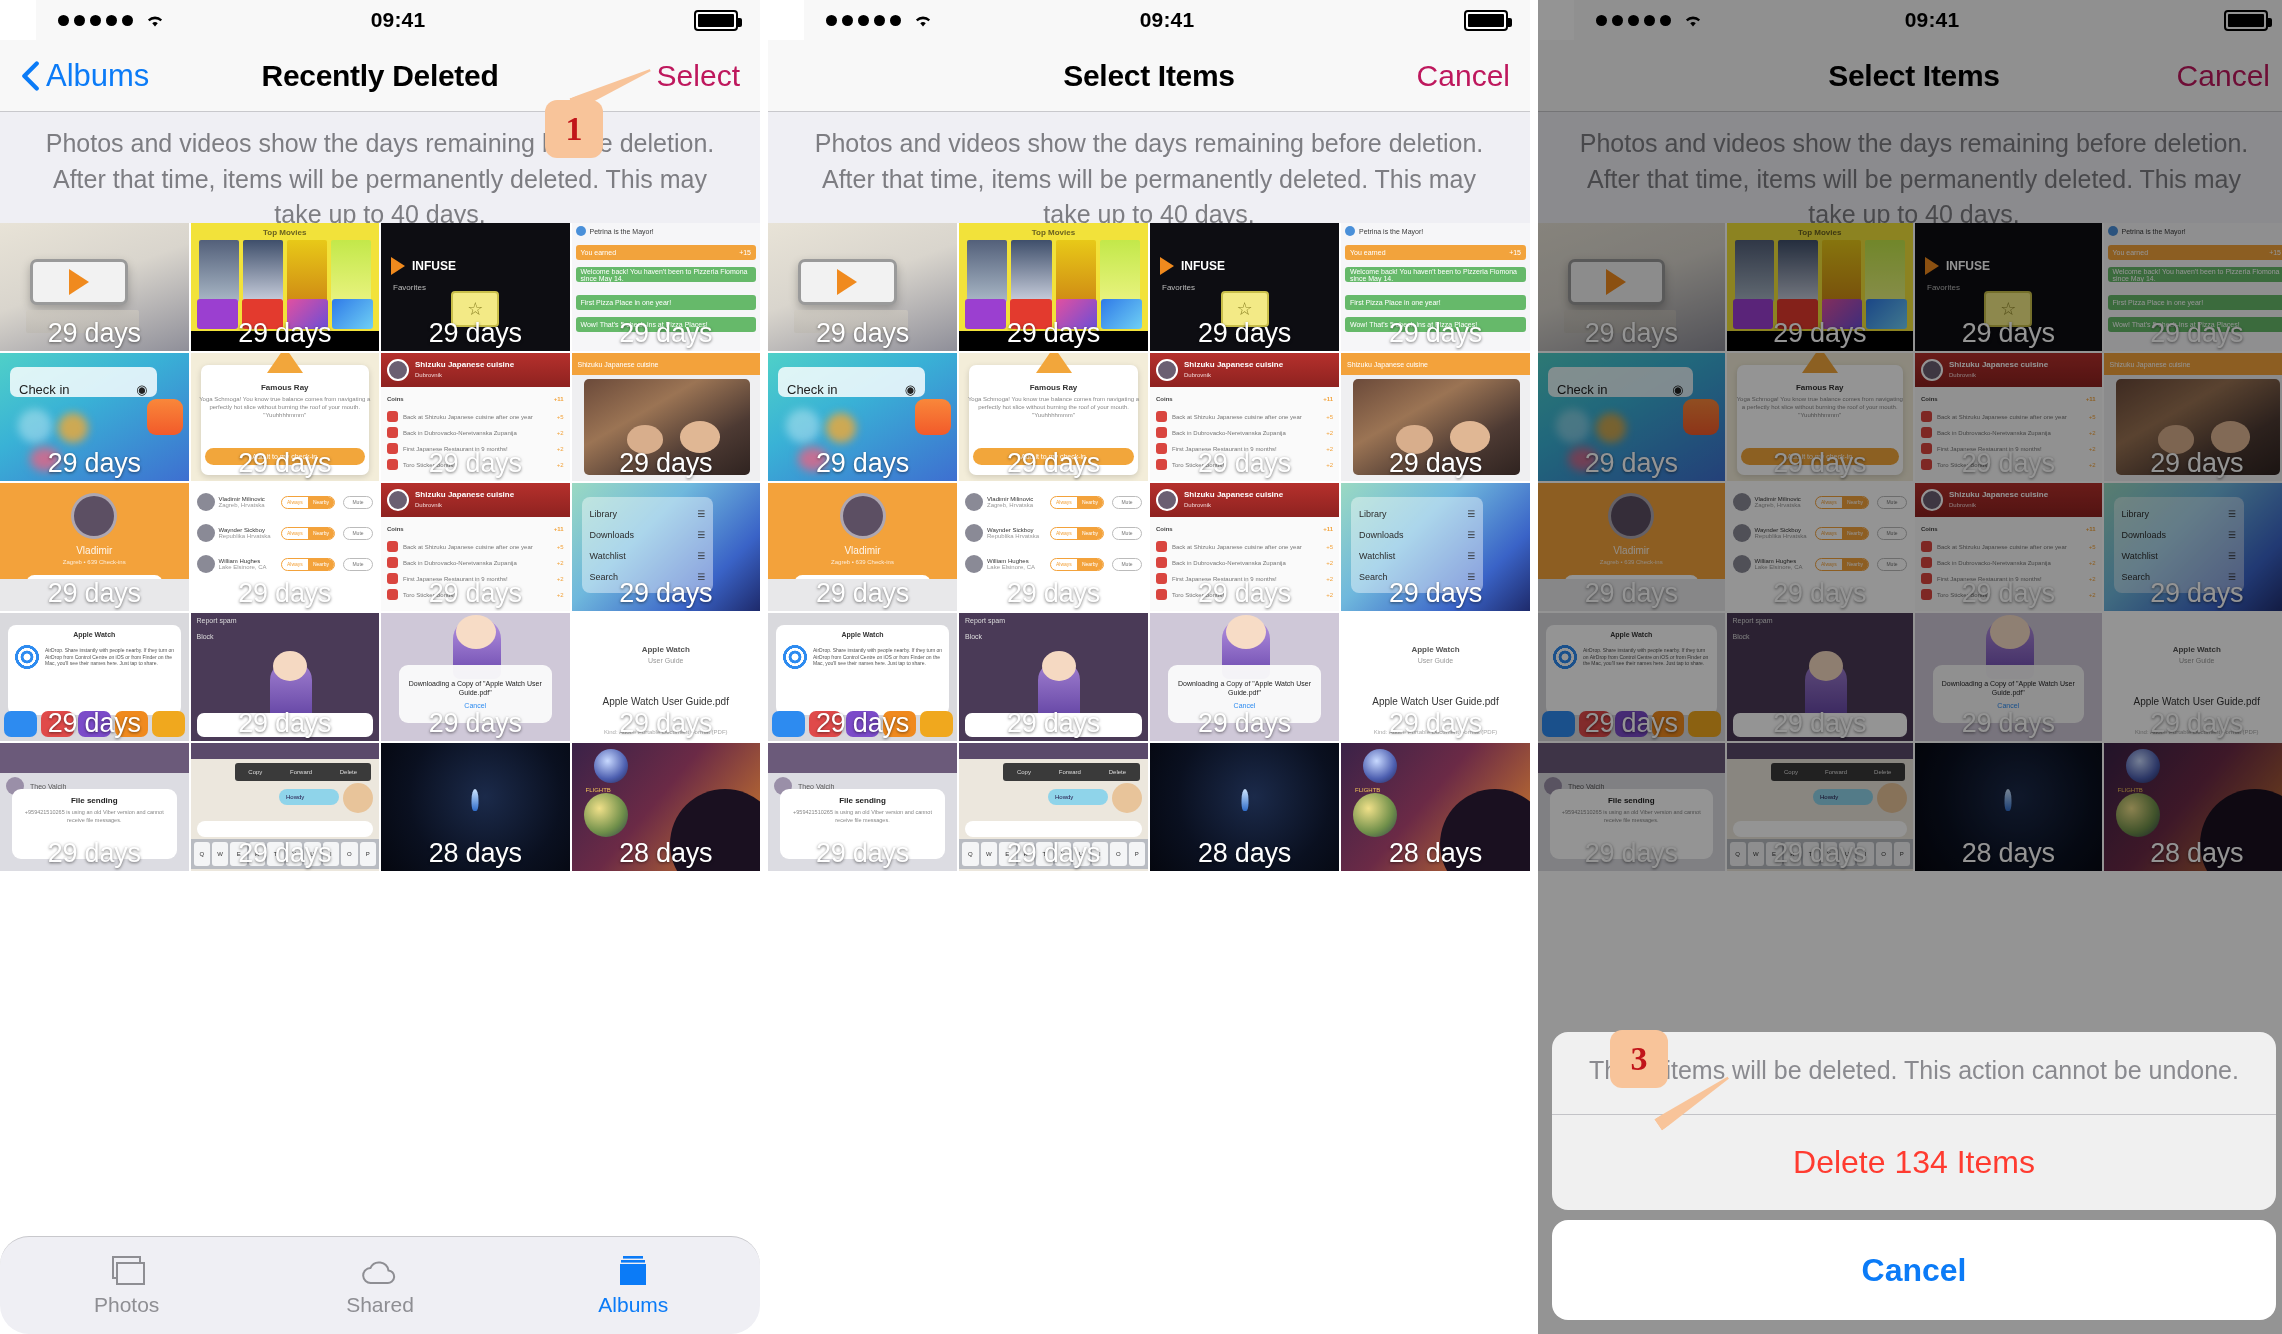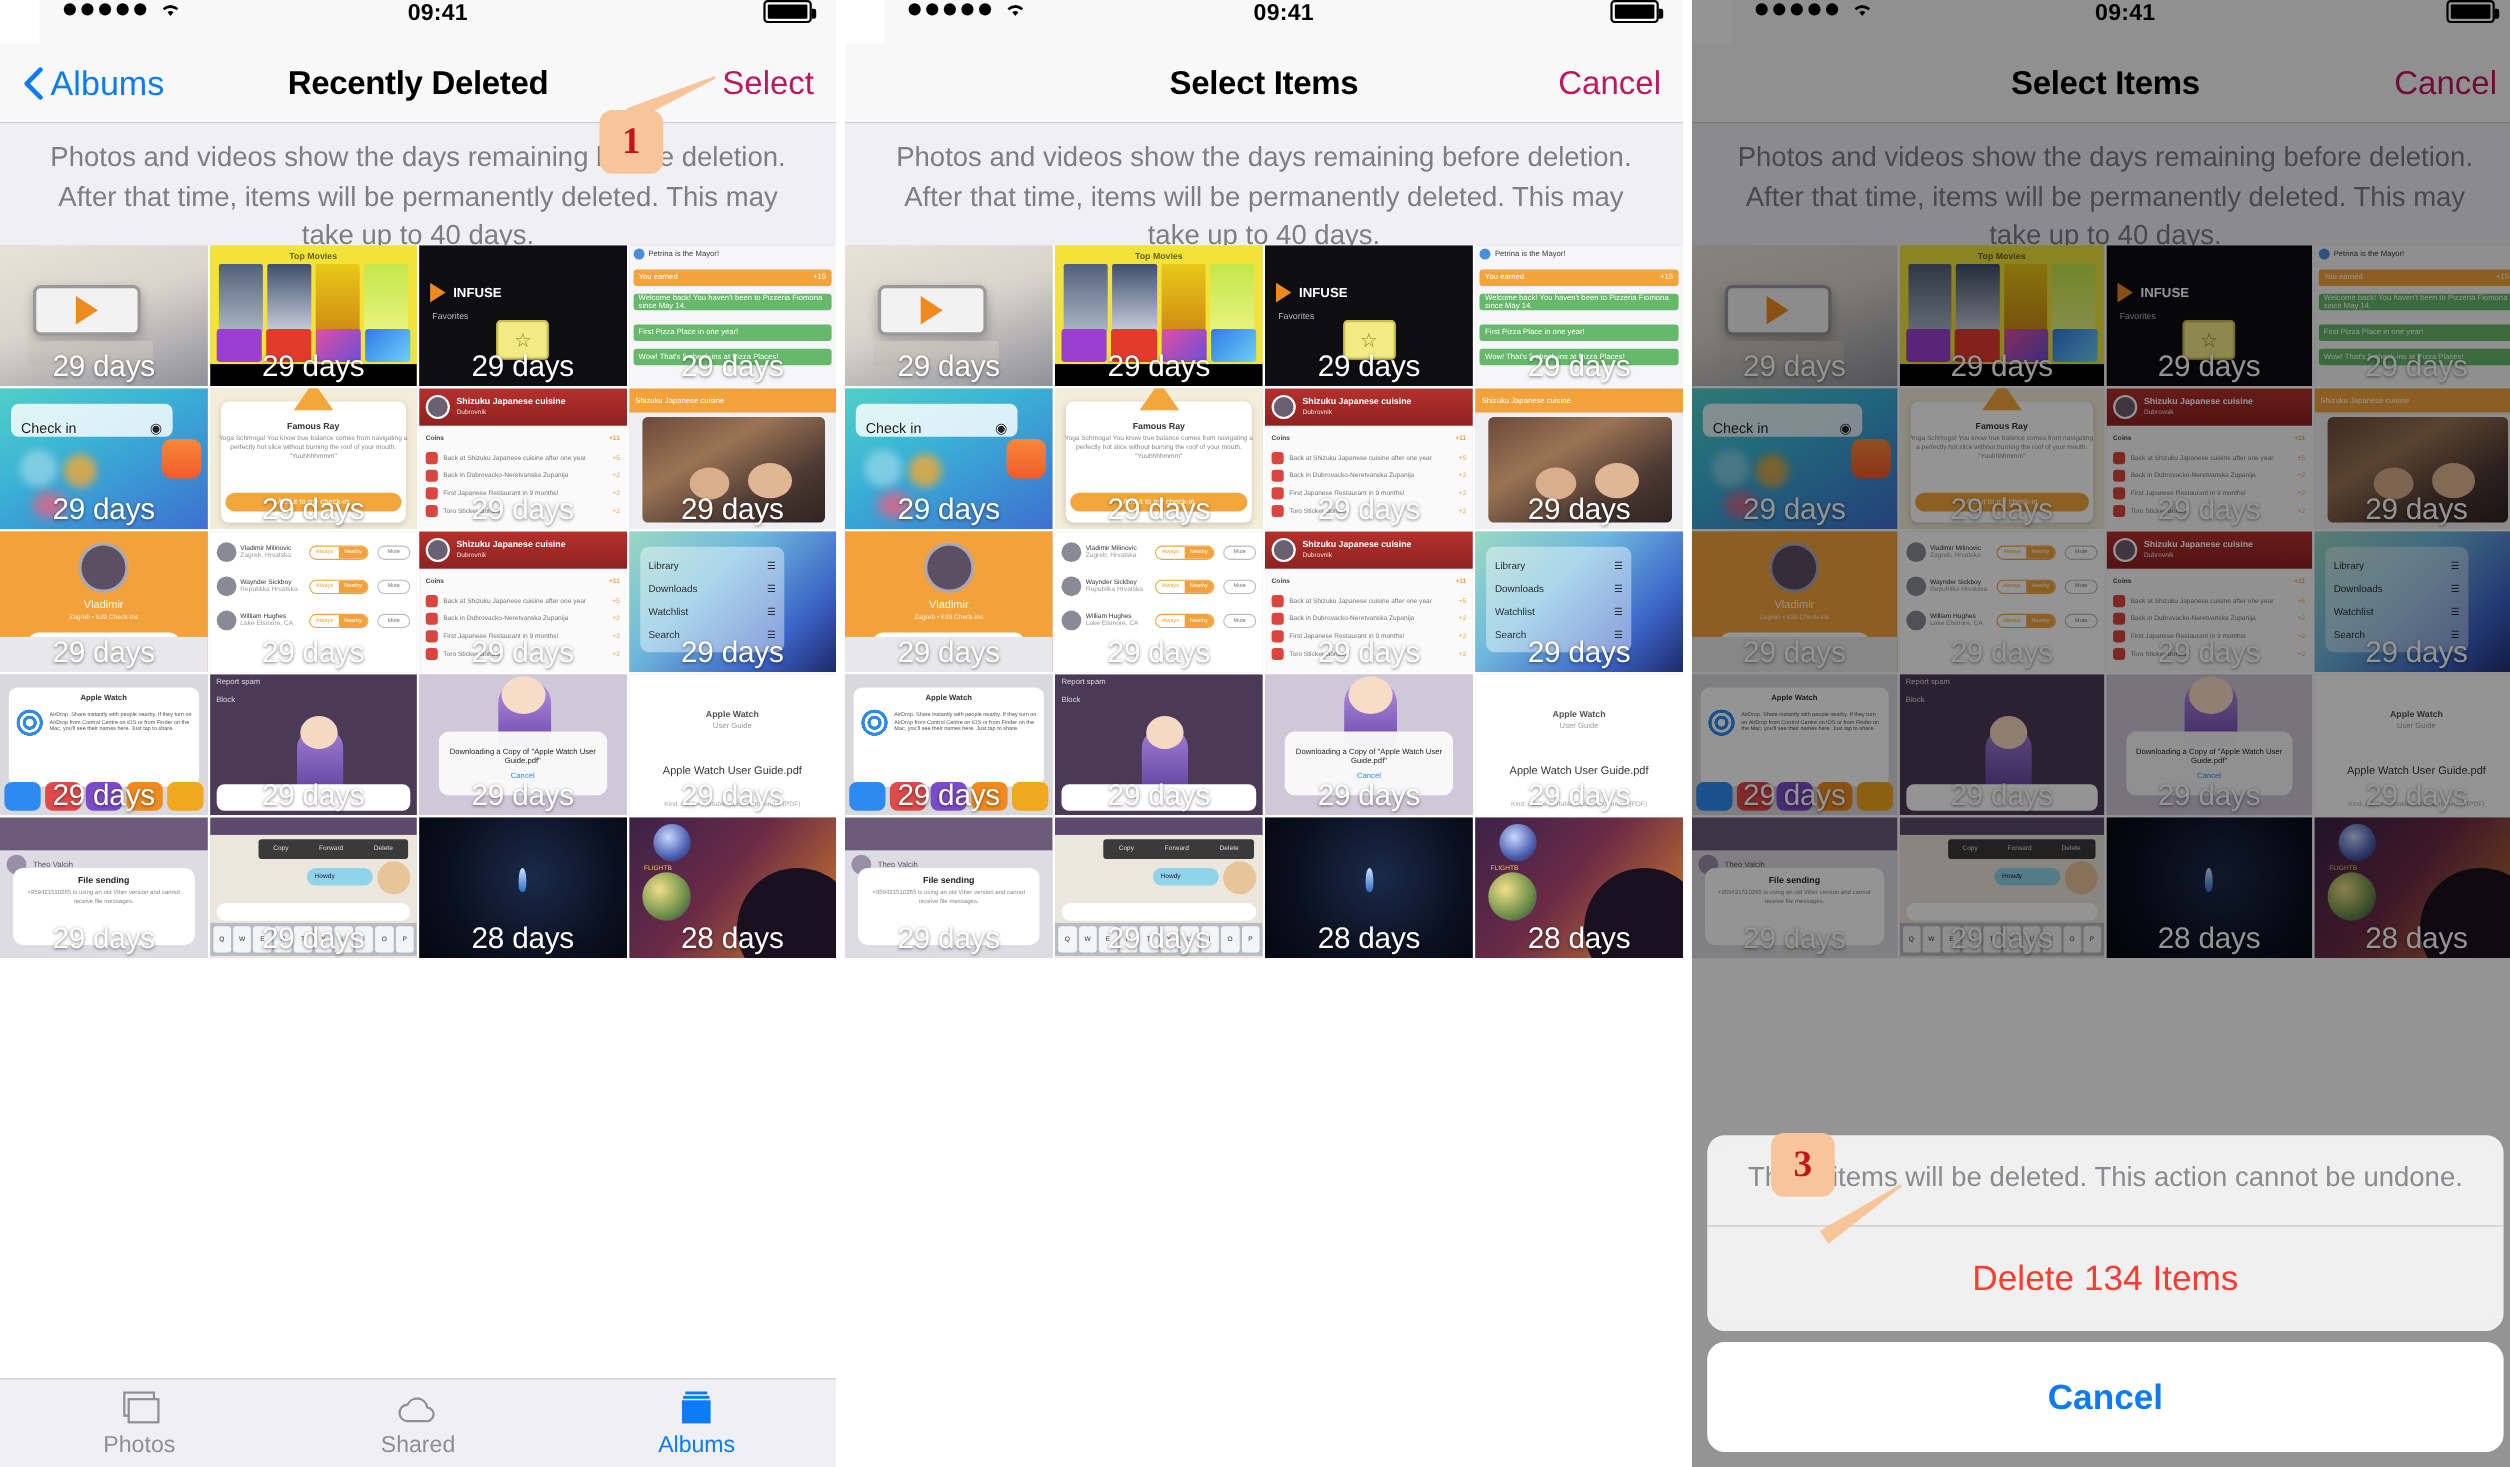--- a/index.html
+++ b/index.html
@@ -26,21 +26,21 @@
   }
   .panel.p1 { width: 760px; }
   .panel.sep { width: 8px; background: #ffffff; height: 1334px; flex: 0 0 auto; }
   .panel.p2 { width: 762px; }
   .panel.p3 { width: 752px; }
 
   
   .statusbar {
     height: 40px;
     display: flex;
-    align-items: flex-start;
+    align-items: center;
     padding: 0 22px;
     background: #f8f8f8;
     position: relative;
     margin-left: 36px;
   }
   .sb-left { display: flex; align-items: center; gap: 5px; }
   .sb-dot {
     width: 11px; height: 11px; border-radius: 50%;
     background: #000;
   }
@@ -270,24 +270,25 @@
 
   .t-planet{background:linear-gradient(130deg,#3a2248 0%,#6b2a46 45%,#d4822a 100%);}
   .t-planet .pl{position:absolute;right:-20px;bottom:-28px;width:110px;height:110px;border-radius:50%;background:#1a1020;}
   .t-planet .moon{position:absolute;left:12px;top:50px;width:44px;height:44px;border-radius:50%;background:radial-gradient(circle at 35% 35%,#f0e089,#6f8f4a 60%,#2b3a49);}
   .t-planet .dsk{position:absolute;left:22px;top:6px;width:34px;height:34px;border-radius:50%;background:radial-gradient(circle at 40% 35%,#c8d9ff,#4d5fb0 60%,#20204a);}
   .t-planet .lb{position:absolute;left:14px;top:44px;font-size:6px;color:#f0c45a;}
 
   
   .tabbar {
     position:absolute; bottom:0; left:0; right:0;
-    height:81px;
+    height:98px;
     background:#efeff4;
     border-top:1px solid #c8c8cc;
     display:flex;
+    border-radius:29px;
   }
   .tab { flex:1; display:flex; flex-direction:column; align-items:center; justify-content:center; gap:3px; }
   .tab .lbl { font-size:21px; color:#8e8e93; }
   .tab.active .lbl { color:#0b7bf7; }
   .ico { width:42px; height:36px; display:block; }
 
   
   .actionbar {
     position:absolute; bottom:0; left:0; right:0;
     height:81px;

